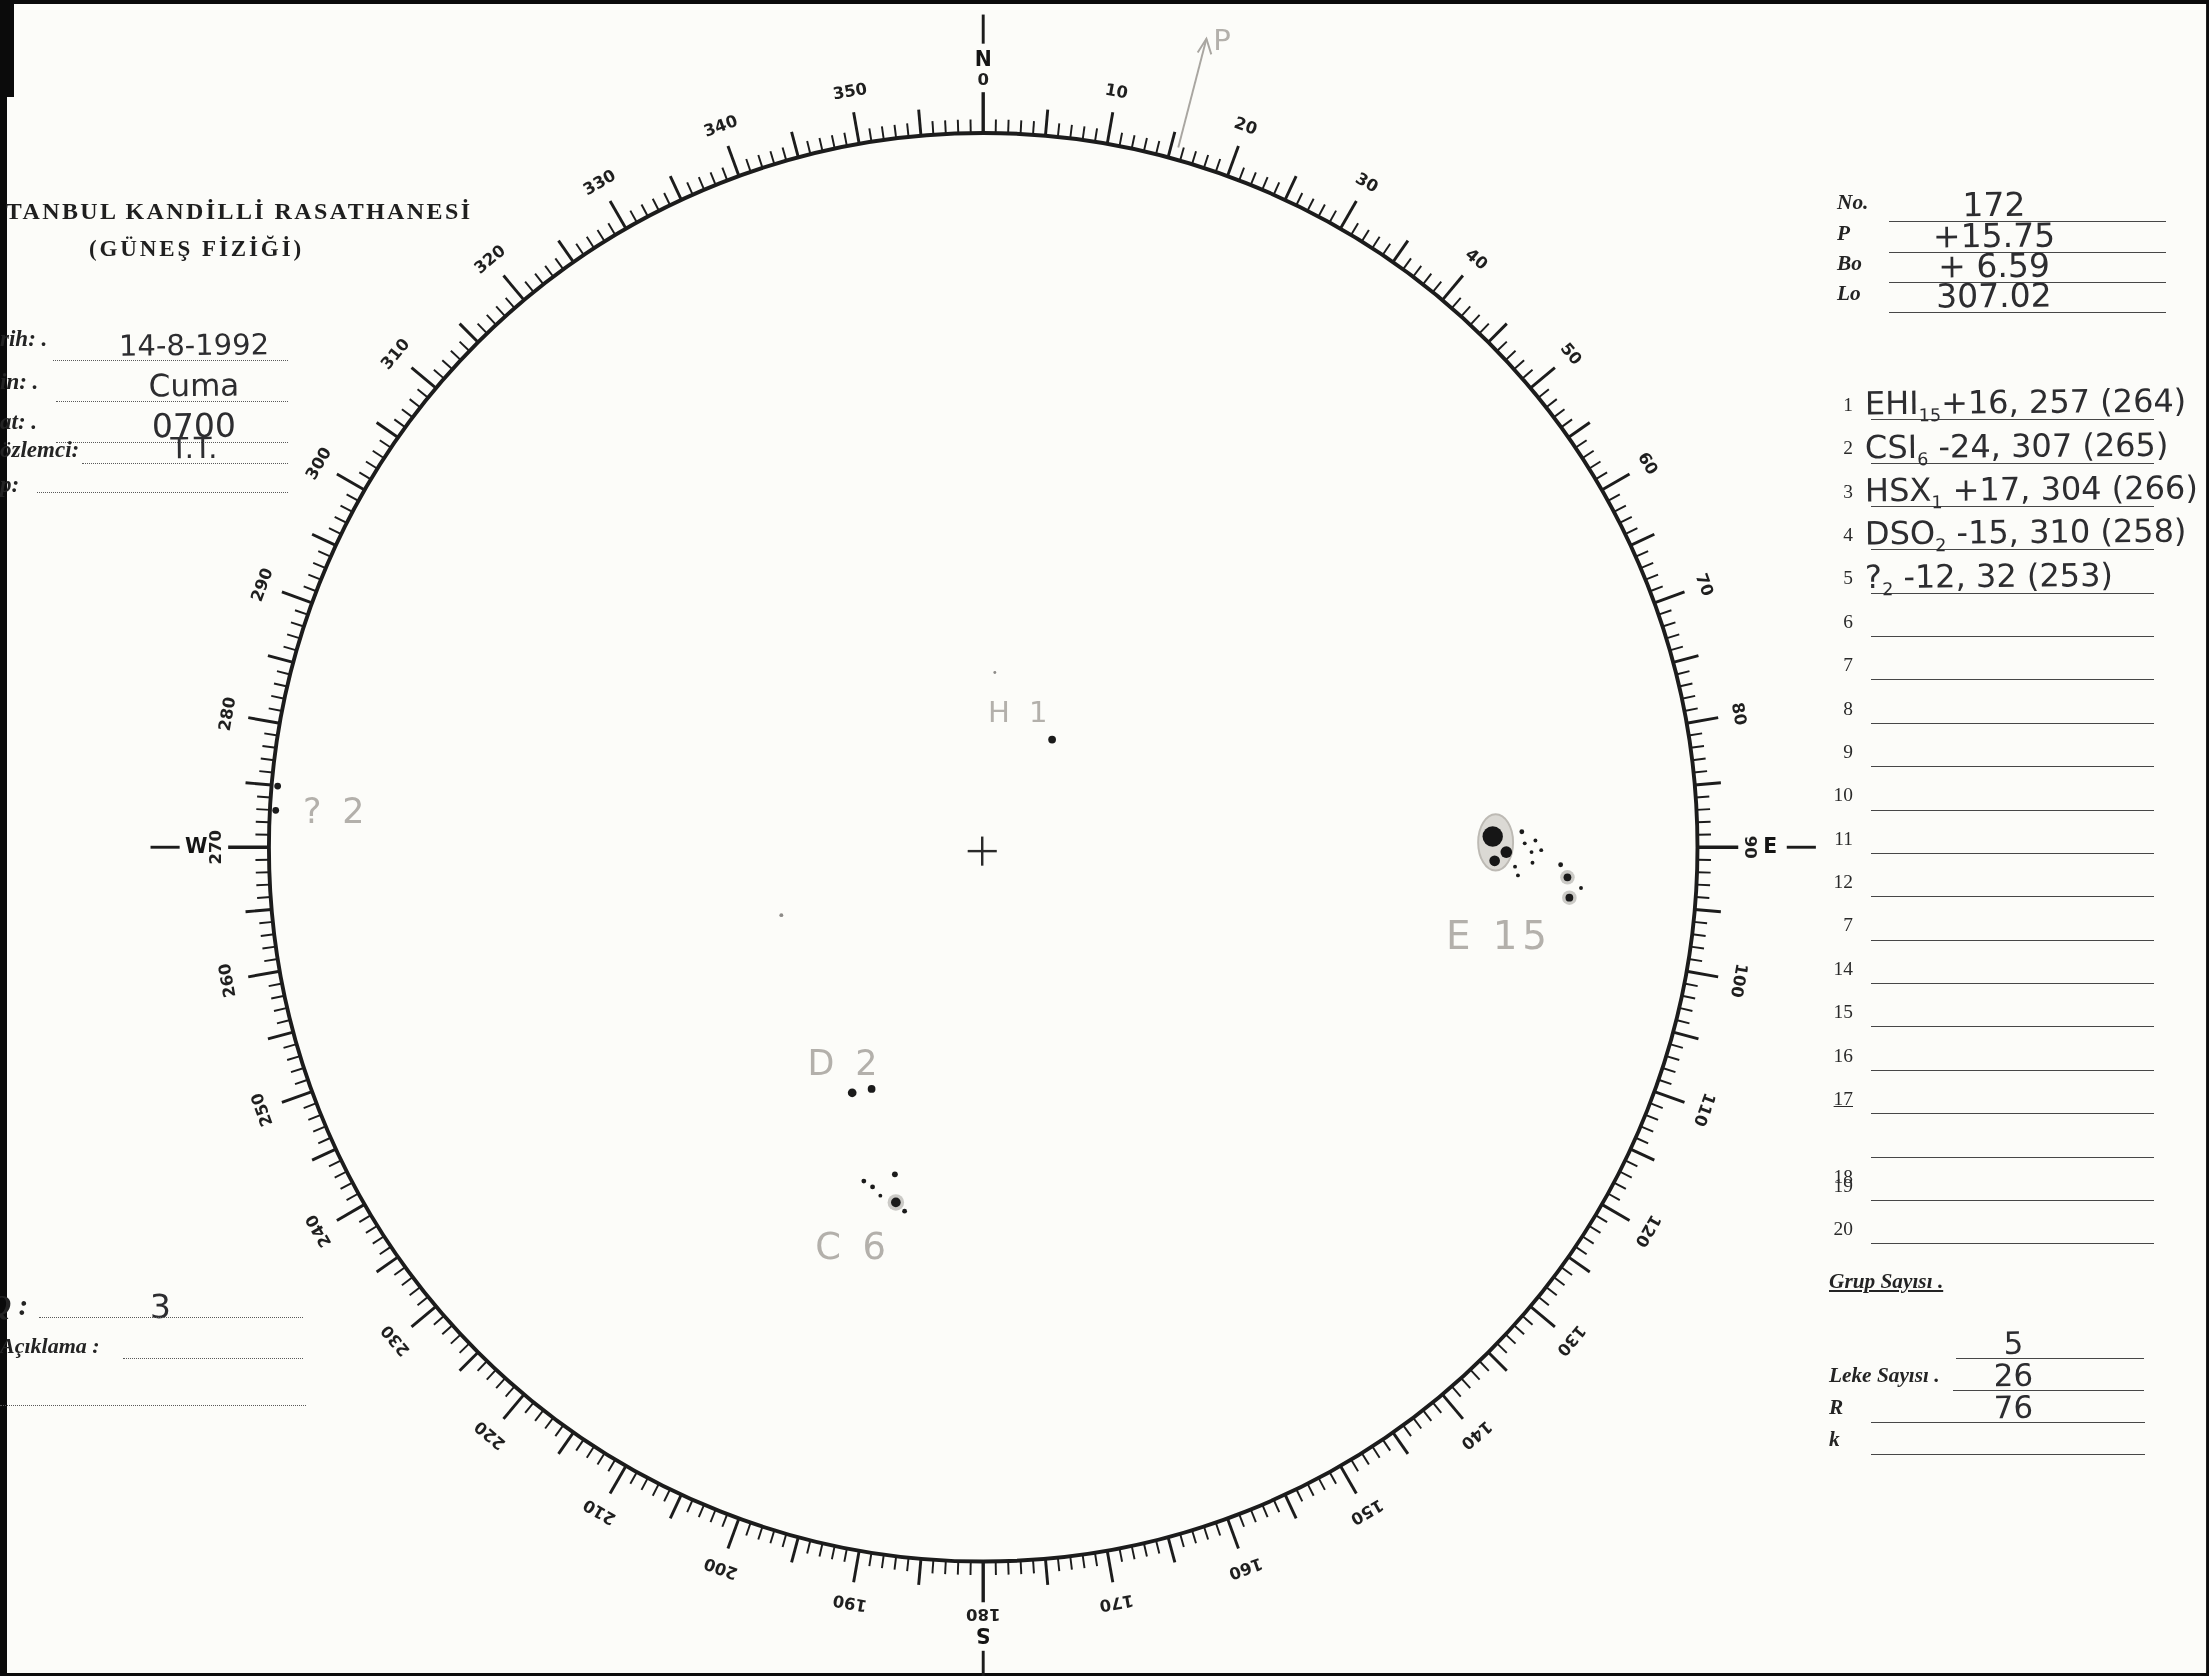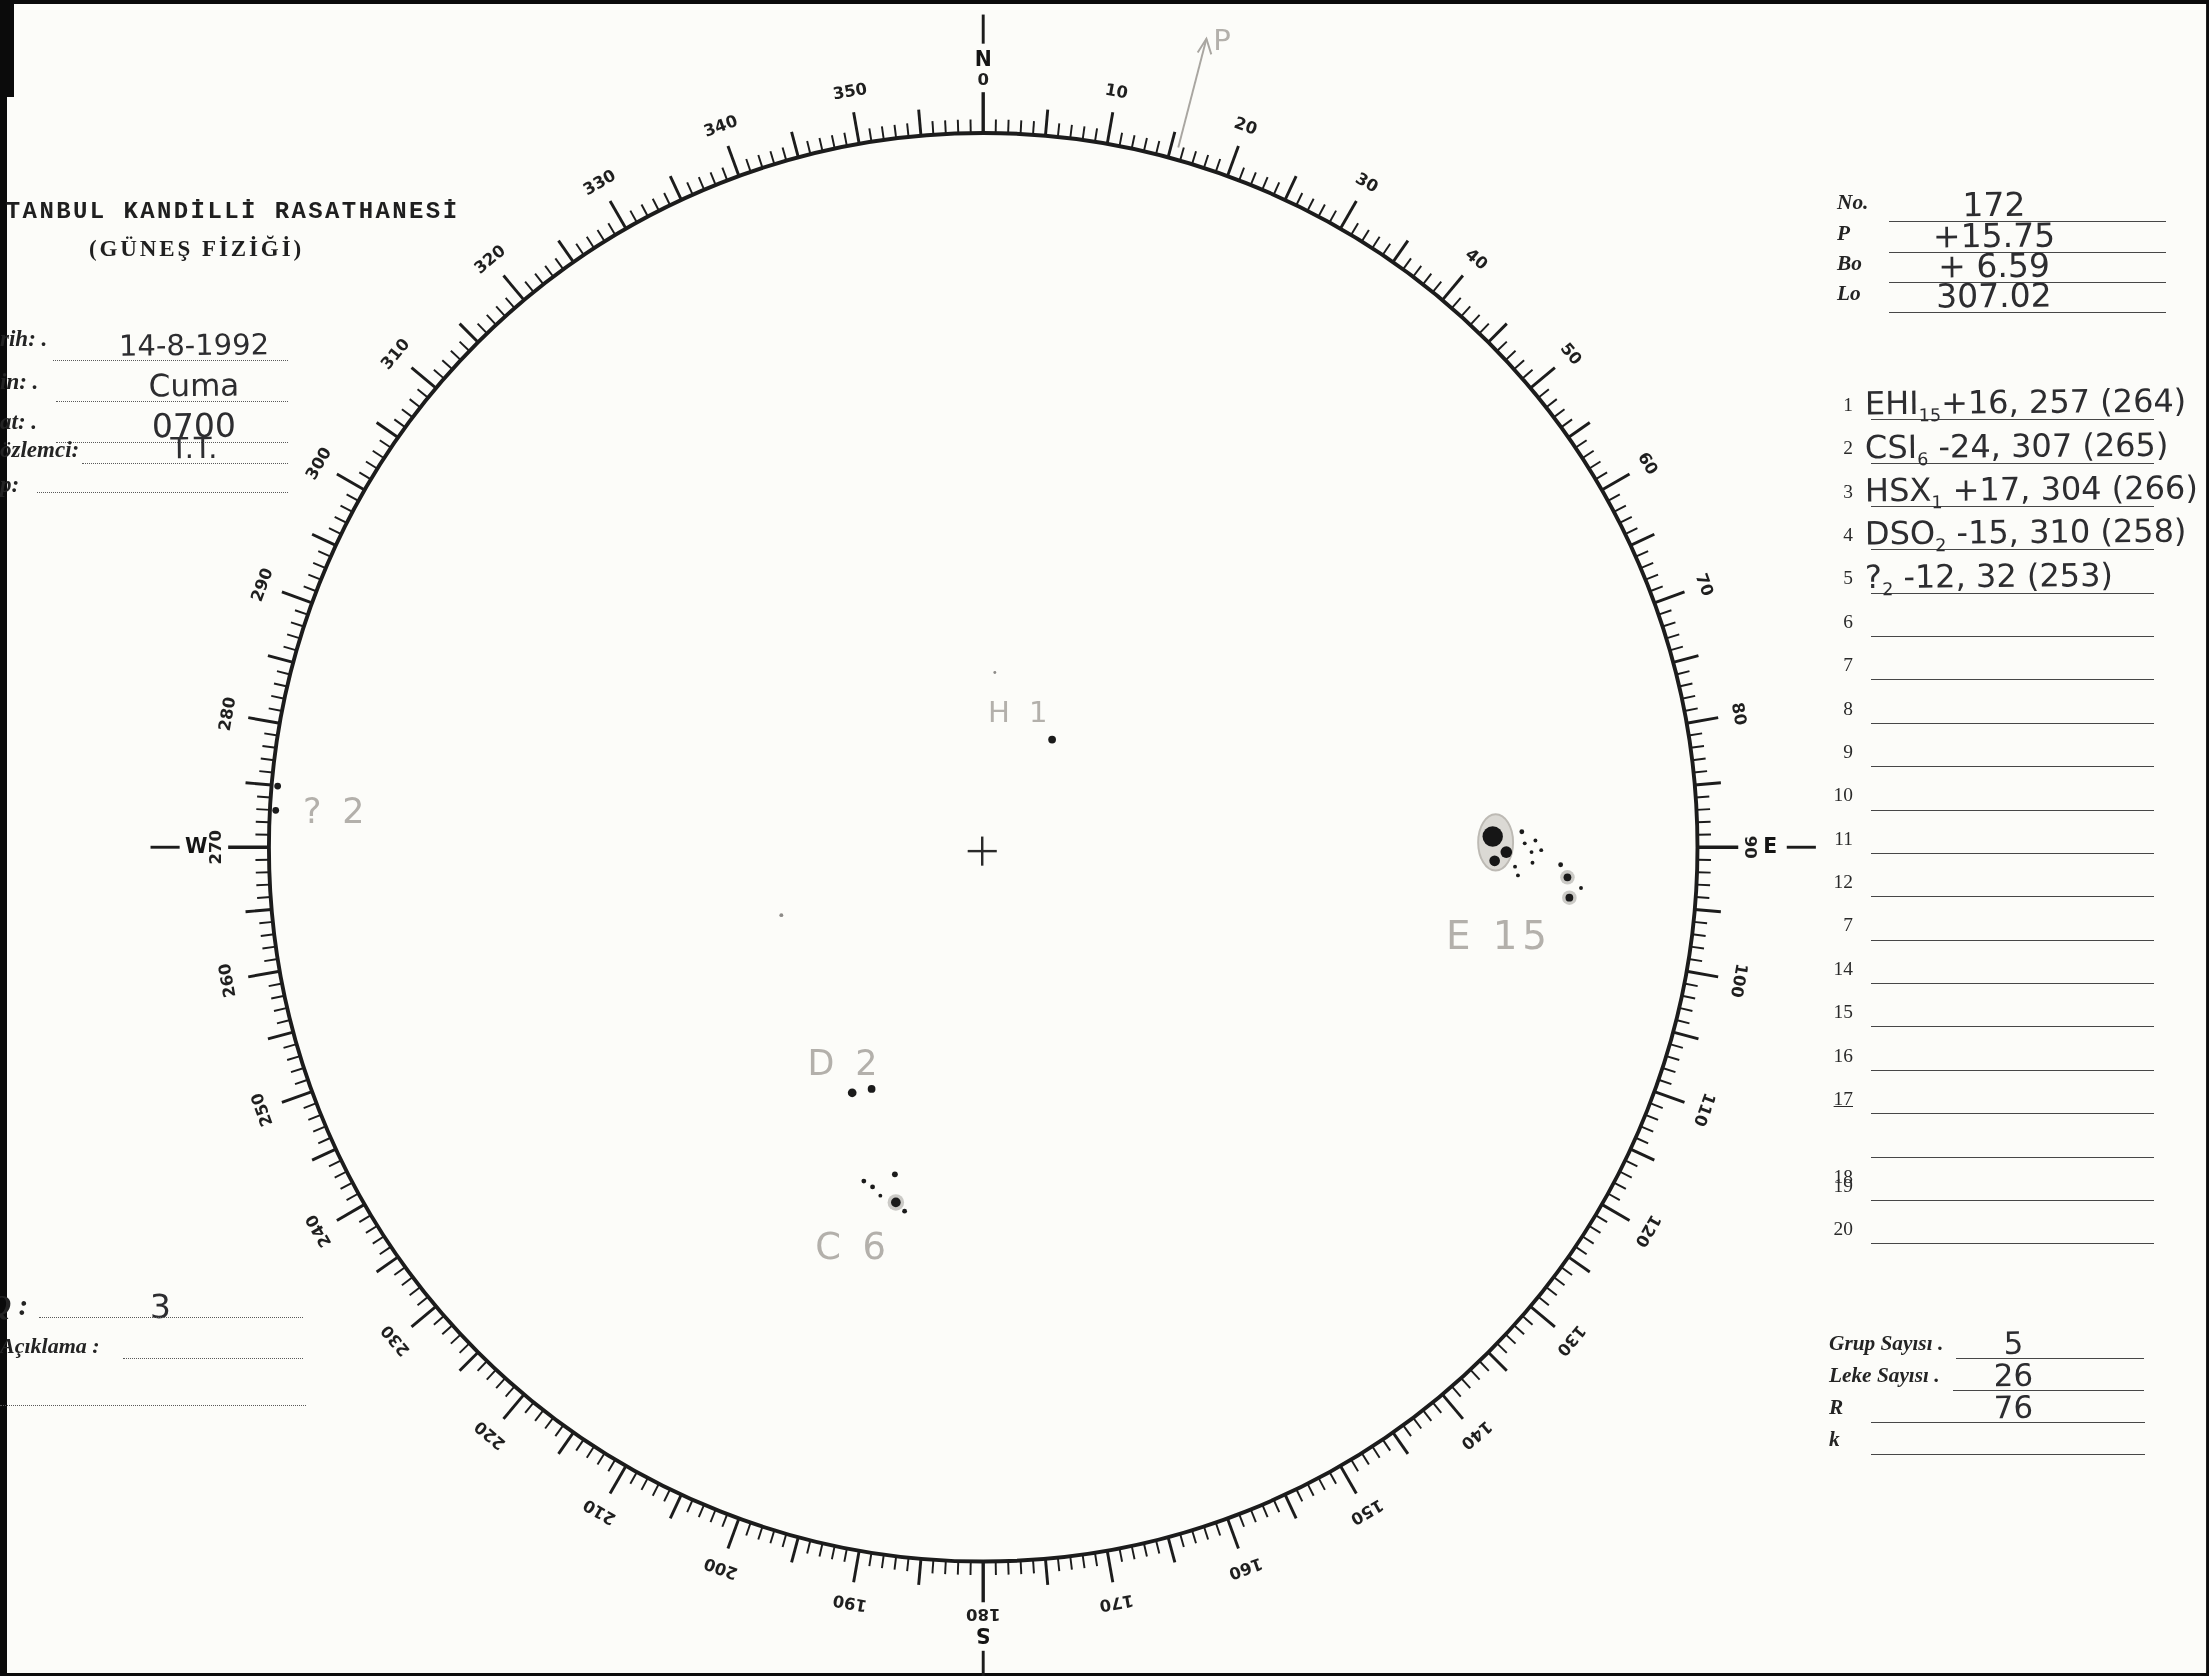--- a/index.html
+++ b/index.html
@@ -21,21 +21,21 @@
   svg .pencil{fill:#b3b0ab;font-family:"DejaVu Sans",sans-serif;letter-spacing:5px;}
 </style>
 </head>
 <body>
 
 <div class="page">
 
   <div class="abs" style="left:0;top:0;width:6.8px;height:1677px;background:#0b0b0b;"></div>
   <div class="abs" style="left:0;top:0;width:13.6px;height:97px;background:#0b0b0b;"></div>
 
-  <div class="abs printb" style="left:5.8px;top:198px;font-size:24px;letter-spacing:2.4px;white-space:nowrap;font-family:Liberation Mono, monospace;">TANBUL KANDİLLİ RASATHANESİ</div>
+  <div class="abs printb" style="left:5.8px;top:198px;font-size:24px;letter-spacing:2.4px;white-space:nowrap;">TANBUL KANDİLLİ RASATHANESİ</div>
   <div class="abs printb" style="left:89px;top:236px;font-size:23px;letter-spacing:2.9px;white-space:nowrap;">(GÜNEŞ FİZİĞİ)</div>
 
   <div id="gen-root">
       <div class="abs serifb" style="left:0;top:326px;font-size:23px;">rih: .</div>
       <div class="abs dotted" style="left:53px;top:360px;width:235px;"></div>
       <div class="abs hand" style="left:97px;top:328px;width:194px;text-align:center;font-size:29px;">14-8-1992</div>
       <div class="abs serifb" style="left:0;top:369px;font-size:23px;">in: .</div>
       <div class="abs dotted" style="left:56px;top:401px;width:232px;"></div>
       <div class="abs hand" style="left:97px;top:367px;width:194px;text-align:center;font-size:31px;">Cuma</div>
       <div class="abs serifb" style="left:0;top:409px;font-size:23px;">at: .</div>
@@ -96,21 +96,21 @@
       <div class="abs listnum" style="left:1820px;top:1045px;width:33px;">16</div>
       <div class="abs solid" style="left:1871px;top:1070px;width:283px;"></div>
       <div class="abs listnum" style="left:1820px;top:1088px;width:33px;text-decoration:underline;">17</div>
       <div class="abs solid" style="left:1871px;top:1113px;width:283px;"></div>
       <div class="abs listnum" style="left:1820px;top:1166px;width:33px;">18</div>
       <div class="abs solid" style="left:1871px;top:1157px;width:283px;"></div>
       <div class="abs listnum" style="left:1820px;top:1175px;width:33px;">19</div>
       <div class="abs solid" style="left:1871px;top:1200px;width:283px;"></div>
       <div class="abs listnum" style="left:1820px;top:1218px;width:33px;">20</div>
       <div class="abs solid" style="left:1871px;top:1243px;width:283px;"></div>
-      <div class="abs serifb" style="left:1829px;top:1331px;font-size:21.3px;">Grup Sayısı .</div>
+      <div class="abs serifb" style="left:1829px;top:1269px;font-size:21.3px;text-decoration:underline;">Grup Sayısı .</div>
       <div class="abs solid" style="left:1956px;top:1358px;width:188px;"></div>
       <div class="abs hand" style="left:1970px;top:1325px;width:87px;text-align:center;font-size:31px;">5</div>
       <div class="abs serifb" style="left:1829px;top:1363px;font-size:21.3px;">Leke Sayısı .</div>
       <div class="abs solid" style="left:1953px;top:1390px;width:191px;"></div>
       <div class="abs hand" style="left:1970px;top:1357px;width:87px;text-align:center;font-size:31px;">26</div>
       <div class="abs serifb" style="left:1829px;top:1395px;font-size:21.3px;">R</div>
       <div class="abs solid" style="left:1871px;top:1422px;width:274px;"></div>
       <div class="abs hand" style="left:1970px;top:1389px;width:87px;text-align:center;font-size:31px;">76</div>
       <div class="abs serifb" style="left:1829px;top:1427px;font-size:21.3px;">k</div>
       <div class="abs solid" style="left:1871px;top:1454px;width:274px;"></div>

